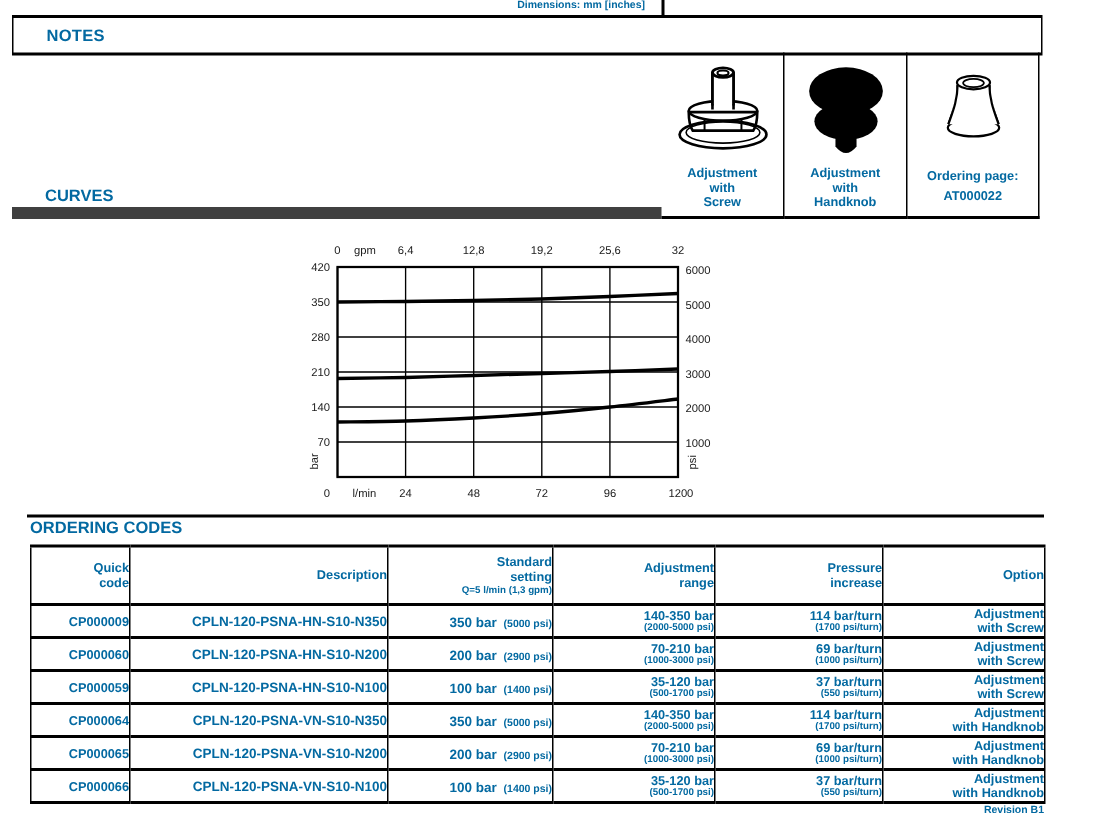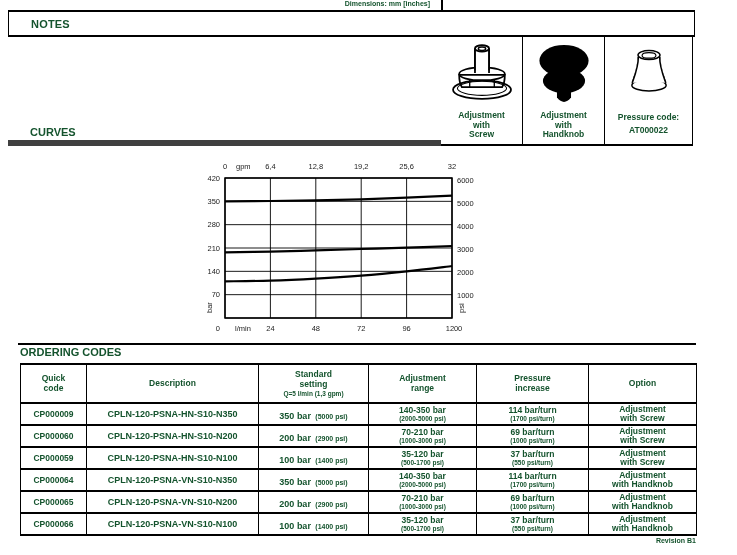--- a/index.html
+++ b/index.html
@@ -1,32 +1,32 @@
 <!DOCTYPE html>
 <html><head>
 <meta charset="utf-8">
 <style>
   html,body{margin:0;padding:0;background:#fff;}
   #page{position:relative;width:737px;height:555px;background:#ffffff;
-        font-family:"Liberation Sans",sans-serif;color:#14532d;overflow:hidden;}
+        font-family:"Liberation Sans",sans-serif;color:#0369a1;overflow:hidden;}
   .abs{position:absolute;}
   
   #dim-note{top:0px;left:230px;width:200px;text-align:right;font-size:7px;font-weight:bold;}
   #vstub{top:0px;left:441px;width:1.5px;height:10px;background:#000;}
   #header-block{top:10px;left:8px;width:688px;height:136px;}
   #title-row{top:0;left:0;width:685px;height:23px;border-top:2px solid #000;border-bottom:2px solid #000;
              border-left:1.5px solid #000;border-right:1.5px solid #000;display:flex;}
   .t-cell{display:flex;align-items:center;font-size:11px;font-weight:bold;letter-spacing:.2px;}
   #notes-title-cell{width:433px;padding-left:22px;box-sizing:border-box;}
   #options-title-cell{width:164px;justify-content:center;border-left:1.5px solid #000;box-sizing:border-box;}
   #sealing-title-cell{flex:1;justify-content:center;border-left:1.5px solid #000;box-sizing:border-box;}
   #notes-body{top:25px;left:0;width:433px;height:88px;border-left:1.5px solid #000;
               border-right:1.5px solid #000;border-bottom:1.5px solid #000;box-sizing:border-box;}
   #notes-text{margin:8px 20px 0 22px;font-size:8.5px;font-weight:bold;line-height:1.3;text-align:justify;}
-  #curves-band{top:113px;left:0;width:433px;height:23px;border-bottom:6px solid #404040;
+  #curves-band{top:113px;left:0;width:433px;height:23px;border-bottom:8px solid #404040;
                display:flex;align-items:center;box-sizing:border-box;}
   #curves-band span{padding-left:22px;font-size:11px;font-weight:bold;}
   .opt-cell{top:25px;height:111px;border-right:1.5px solid #000;border-bottom:2px solid #000;
             box-sizing:border-box;display:flex;flex-direction:column;align-items:center;}
   #screw-cell{left:433px;width:82px;}
   #knob-cell{left:515px;width:82px;}
   #seal-cell{left:597px;width:88px;}
   .icon-area{flex:1;display:flex;align-items:center;justify-content:center;}
   .opt-caption{font-size:8.5px;font-weight:bold;text-align:center;line-height:1.12;
                white-space:pre-line;margin-bottom:4px;}
@@ -37,21 +37,21 @@
   #curves-svg .grid{stroke:#000;stroke-width:0.9;}
   #curves-svg .frame{stroke:#000;stroke-width:1.5;fill:none;}
   #curves-svg .curve{stroke:#000;stroke-width:2.2;fill:none;}
   
   #ordering-rule{top:343px;left:18px;width:678px;height:2px;background:#000;}
   #ordering-title{top:346px;left:20px;font-size:11px;font-weight:bold;}
   #ordering-table-wrap{top:363px;left:20px;}
   table{border-collapse:collapse;table-layout:fixed;width:676px;}
   th,td{border-left:1.5px solid #000;border-right:1.5px solid #000;
         border-top:2px solid #000;border-bottom:2px solid #000;
-        padding:0;text-align:center;vertical-align:middle;overflow:hidden;}
+        padding:0;text-align:right;vertical-align:middle;overflow:hidden;}
   th{height:37px;font-size:8.5px;line-height:1.15;}
   td{height:20px;}
   .h-title{white-space:pre-line;font-weight:bold;}
   .h-sub{font-size:6.5px;font-weight:bold;margin-top:0px;}
   .c-code{font-size:8.5px;font-weight:bold;}
   .c-desc{font-size:9px;font-weight:bold;}
   .c-main{font-size:9px;font-weight:bold;}
   .c-sub{font-size:7px;font-weight:bold;}
   .two-line .c-main{font-size:8.5px;line-height:1.05;}
   .two-line .c-sub{font-size:6.5px;line-height:1.1;}
@@ -122,21 +122,21 @@
         <svg width="62" height="62" viewBox="0 0 70 76">
           <ellipse class="ln" cx="35" cy="53" rx="21" ry="7" stroke-width="1.8" fill="#fff"></ellipse>
           <path class="ln" d="M22,18 C22,30 18,40 14.5,50 M48,18 C48,30 52,40 55.5,50" stroke-width="1.8"></path>
           <path d="M22,17 L48,17 L55,50 L15,50 Z" fill="#fff"></path>
           <path class="ln" d="M22,18 C22,30 18,40 14.5,50 M48,18 C48,30 52,40 55.5,50" stroke-width="1.8"></path>
           <ellipse class="ln" cx="35" cy="16" rx="13.5" ry="5.5" stroke-width="1.8" fill="#fff"></ellipse>
           <ellipse class="ln" cx="35" cy="16.4" rx="8.5" ry="3.4" stroke-width="1.4" fill="#fff"></ellipse>
         </svg>
       </div>
       <div class="seal-caption">
-        <div>Pressure code:</div>
+        <div>Ordering page:</div>
         <div>AT000022</div>
       </div>
     </div>
   </div>
 
   <div id="chart-wrap" class="abs">
     <svg id="curves-svg" width="320" height="195">
         <line x1="55" y1="30" x2="55" y2="170" class="grid"></line>
         <line x1="100.4" y1="30" x2="100.4" y2="170" class="grid"></line>
         <line x1="145.8" y1="30" x2="145.8" y2="170" class="grid"></line>

